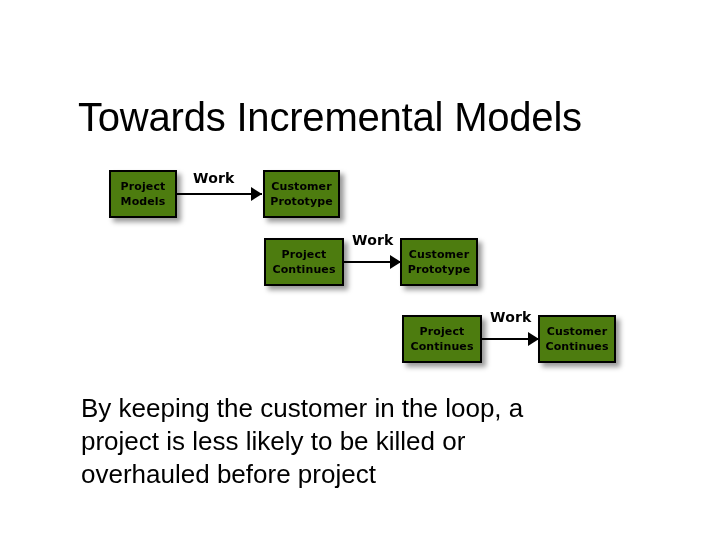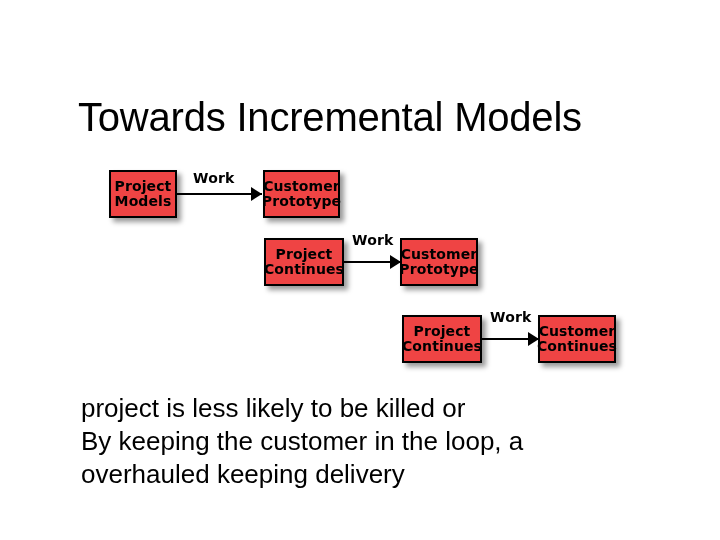--- a/index.html
+++ b/index.html
@@ -44,30 +44,30 @@
     height: 360px;
   }
   .flow-row {
     position: absolute;
     height: 62px;
   }
   .node-box {
     position: absolute;
     top: 0;
     box-sizing: border-box;
-    background: #ef4444;
+    background: #4d7c0f;
     border: 2px solid #000000;
     box-shadow: 4px 4px 5px rgba(0,0,0,0.40);
     display: flex;
     flex-direction: column;
     align-items: center;
     justify-content: center;
     font-family: "DejaVu Sans", sans-serif;
     font-weight: bold;
-    font-size: 14px;
+    font-size: 11px;
     line-height: 15px;
     color: #000000;
     text-align: center;
     letter-spacing: 0.1px;
   }
   .node-box .line2 { display: block; }
 
   .connector {
     position: absolute;
     height: 2px;
@@ -154,18 +154,18 @@
       <div class="edge-label" style="left:88px; top:-4px;">Work</div>
       <div class="node-box" style="left:136px; width:78px; height:48px;">
         <span class="line1">Customer</span>
         <span class="line2">Continues</span>
       </div>
     </div>
 
   </div>
 
   <div id="body-text">
+    <span class="bodyline">By keeping the customer in the loop, a</span>
     <span class="bodyline">project is less likely to be killed or</span>
-    <span class="bodyline">By keeping the customer in the loop, a</span>
-    <span class="bodyline">overhauled keeping delivery</span>
+    <span class="bodyline">overhauled before project</span>
   </div>
 
 </div>
 
 </body></html>

